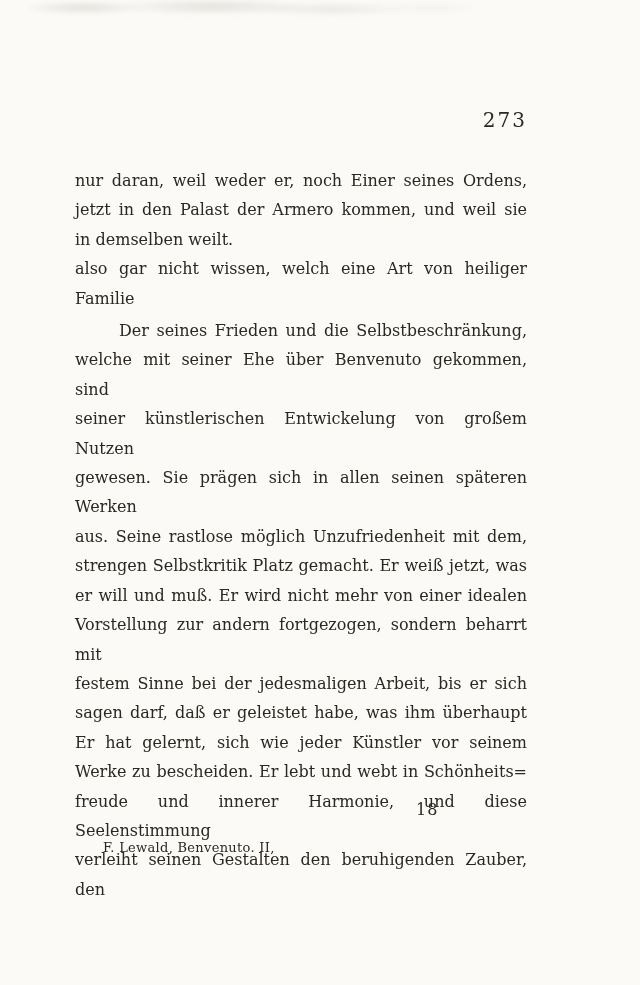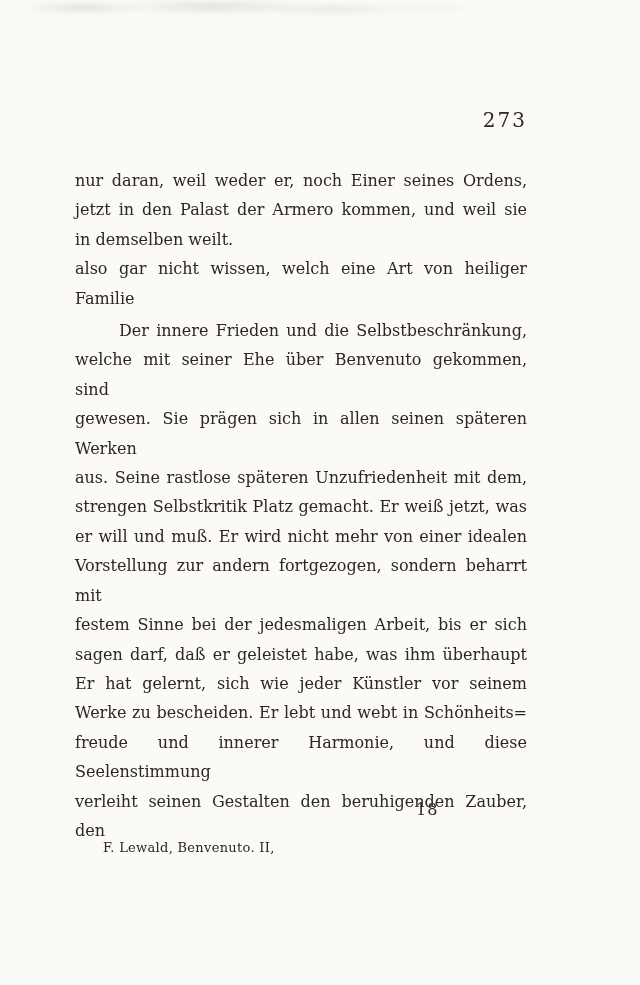--- a/index.html
+++ b/index.html
@@ -85,24 +85,25 @@
   <div class="textblock">
 
     <div class="para">
       <div class="line">nur daran, weil weder er, noch Einer seines Ordens,</div>
       <div class="line">jetzt in den Palast der Armero kommen, und weil sie</div>
       <div class="line endpara">in demselben weilt.</div>
       <div class="line">also gar nicht wissen, welch eine Art von heiliger Familie</div>
     </div>
 
     <div class="para">
-      <div class="line indent">Der innere Frieden und die Selbstbeschränkung,</div>
+      <div class="line indent">Der seines Frieden und die Selbstbeschränkung,</div>
       <div class="line">welche mit seiner Ehe über Benvenuto gekommen, sind</div>
+      <div class="line">seiner künstlerischen Entwickelung von großem Nutzen</div>
       <div class="line">gewesen. Sie prägen sich in allen seinen späteren Werken</div>
-      <div class="line">aus. Seine rastlose späteren Unzufriedenheit mit dem,</div>
+      <div class="line">aus. Seine rastlose möglich Unzufriedenheit mit dem,</div>
       <div class="line">strengen Selbstkritik Platz gemacht. Er weiß jetzt, was</div>
       <div class="line">er will und muß. Er wird nicht mehr von einer idealen</div>
       <div class="line">Vorstellung zur andern fortgezogen, sondern beharrt mit</div>
       <div class="line">festem Sinne bei der jedesmaligen Arbeit, bis er sich</div>
       <div class="line">sagen darf, daß er geleistet habe, was ihm überhaupt</div>
       <div class="line">Er hat gelernt, sich wie jeder Künstler vor seinem</div>
       <div class="line">Werke zu bescheiden. Er lebt und webt in Schönheits=</div>
       <div class="line">freude und innerer Harmonie, und diese Seelenstimmung</div>
       <div class="line">verleiht seinen Gestalten den beruhigenden Zauber, den</div>
 

